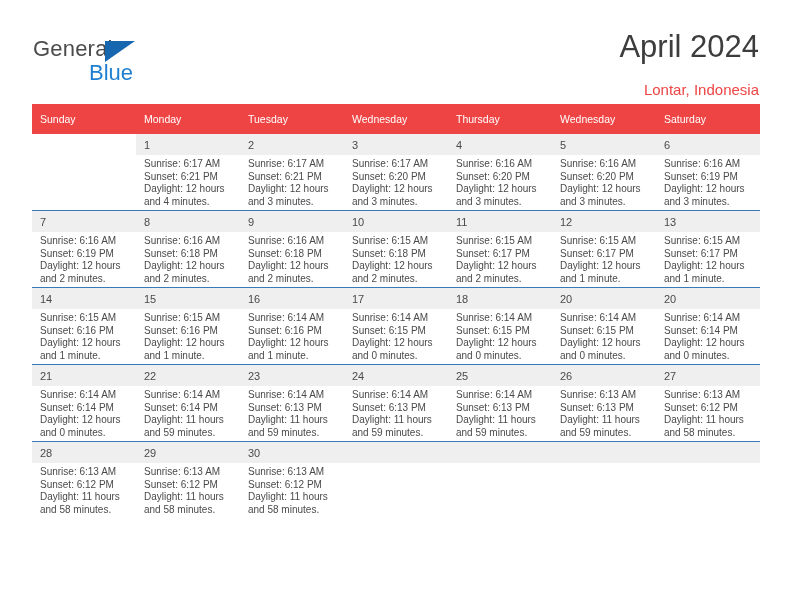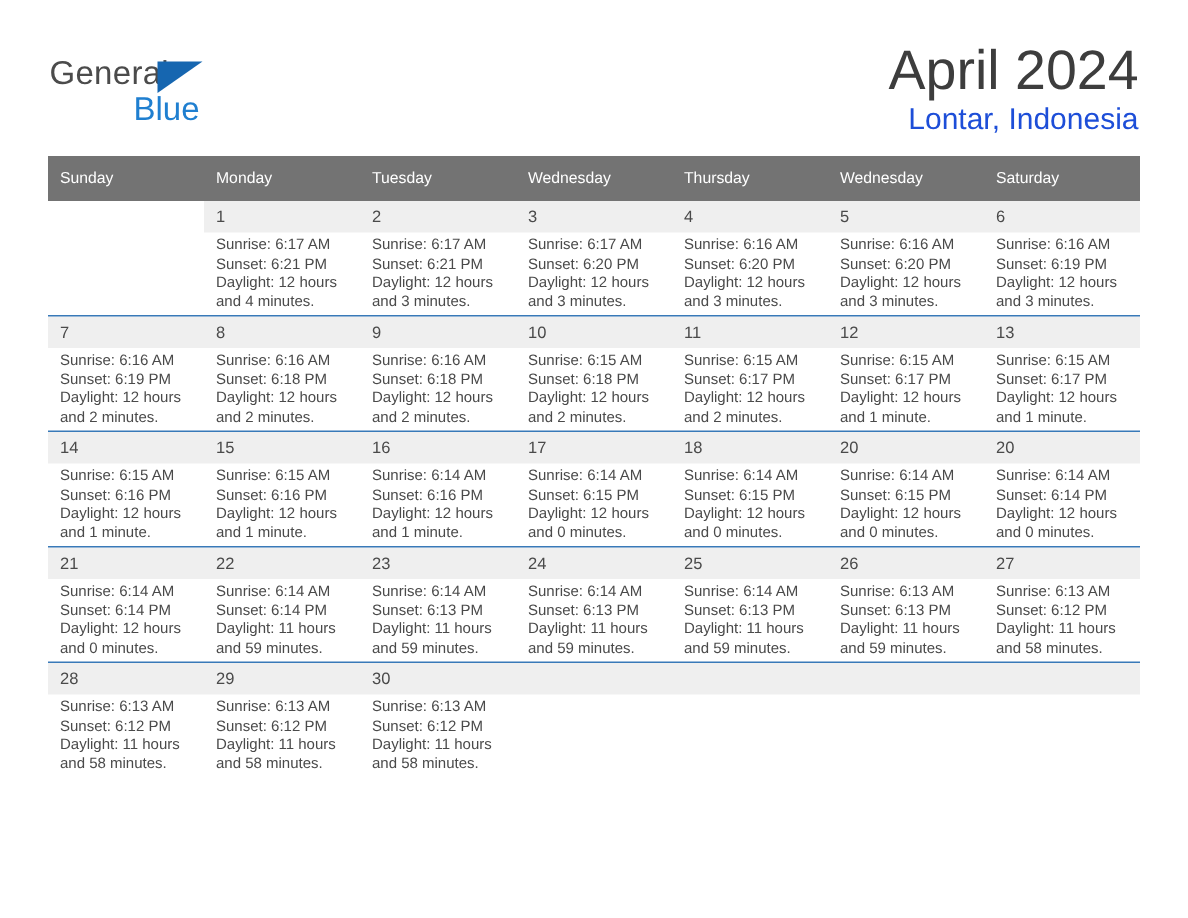--- a/index.html
+++ b/index.html
@@ -63,48 +63,48 @@
     font-family: "Liberation Sans", sans-serif;
   }
 
   .title-block {
     position: absolute;
     right: 33px;
     top: 30px;
     text-align: right;
   }
   .cal-title {
-    font-size: 37px;
+    font-size: 31px;
     color: #3d3d3d;
     font-weight: normal;
     line-height: 34px;
     white-space: nowrap;
   }
   .cal-sub {
-    font-size: 20px;
-    color: #1d4ed8;
+    font-size: 15px;
+    color: #ef4444;
     line-height: 22px;
-    margin-top: 5px;
+    margin-top: 15px;
     white-space: nowrap;
   }
 
   
   .cal-wrap {
     position: absolute;
     left: 32px;
     top: 104px;
     width: 728px;
   }
   table.calendar {
     width: 728px;
     border-collapse: collapse;
     table-layout: fixed;
   }
   table.calendar th {
-    background: #737373;
+    background: #ef4444;
     color: #ffffff;
     font-size: 10.5px;
     font-weight: normal;
     text-align: left;
     padding: 5px 0 5px 8px;
     height: 20px;
     vertical-align: middle;
     border: none;
   }
   table.calendar td {

